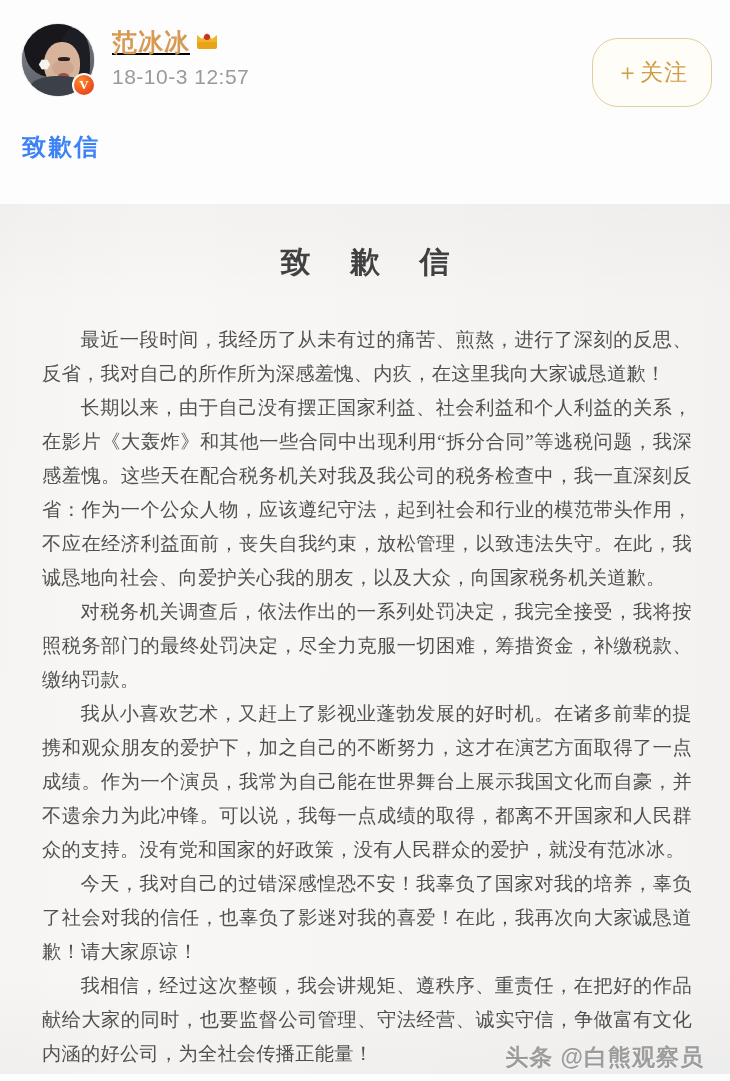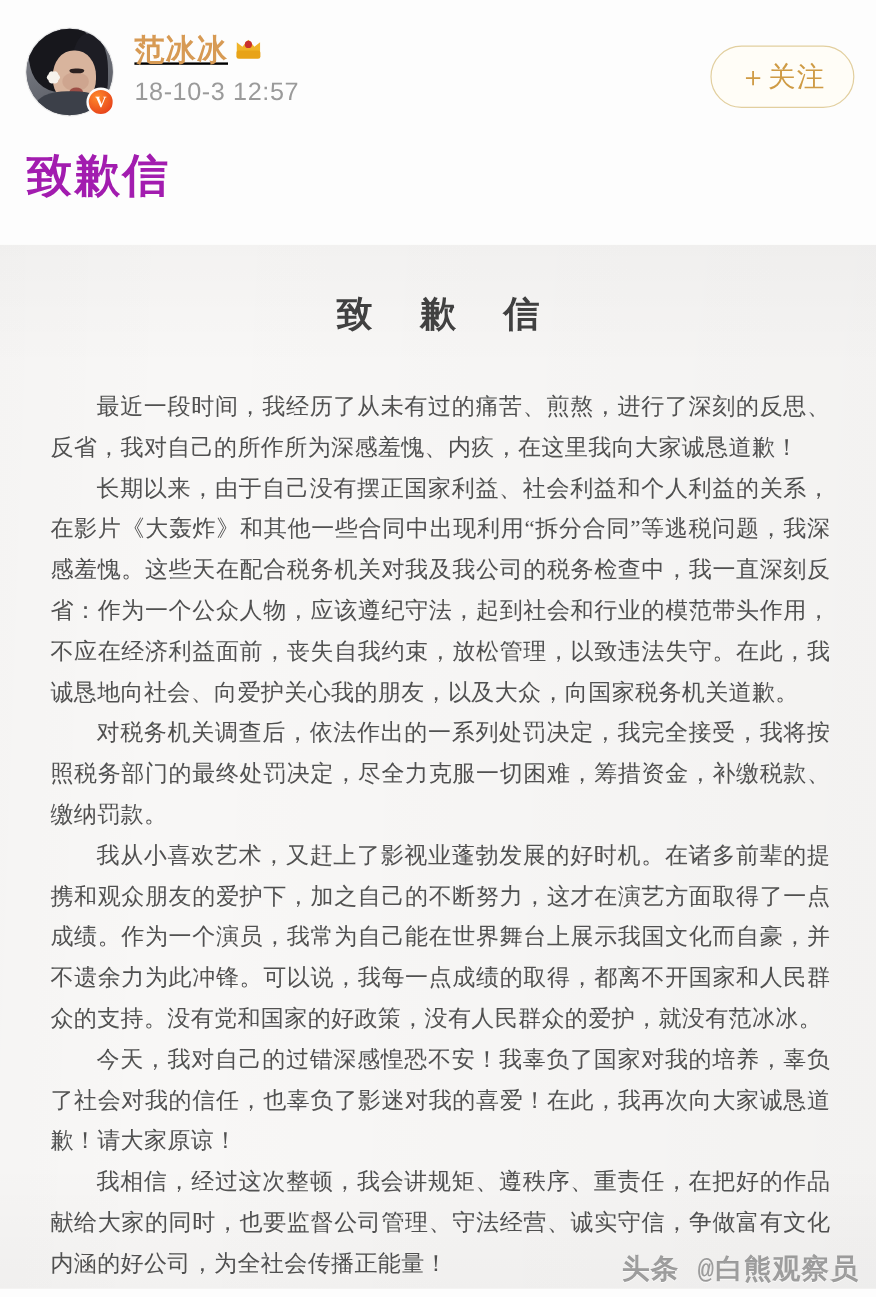--- a/index.html
+++ b/index.html
@@ -104,41 +104,41 @@
     font-size: 21px;
     color: #9a9a9a;
     margin-top: 7px;
     letter-spacing: .5px;
   }
 
   .follow-btn {
     flex: 0 0 auto;
     margin-top: 16px;
     min-width: 120px;
-    height: 52px;
+    height: 69px;
     padding: 0 20px;
     border: 1.5px solid #e2cf9f;
     border-radius: 26px;
     background: #fffdf7;
     color: #cf9b45;
     font-size: 23px;
     display: flex;
     align-items: center;
     justify-content: center;
     gap: 2px;
     cursor: pointer;
     letter-spacing: 1px;
   }
 
   
   .post-title {
     padding: 6px 0 0 22px;
-    font-size: 38px;
-    font-weight: bold;
-    color: #a21caf;
+    font-size: 24px;
+    font-weight: bold;
+    color: #3b82f6;
     letter-spacing: 2px;
     line-height: 46px;
   }
 
   
   .letter-image {
     position: relative;
     margin-top: 34px;
     width: 730px;
     height: 870px;
@@ -176,28 +176,28 @@
     inset: 0;
     pointer-events: none;
     background:
       linear-gradient(92deg, rgba(0,0,0,.012) 0%, rgba(0,0,0,0) 20%, rgba(0,0,0,.018) 100%),
       linear-gradient(180deg, rgba(0,0,0,.02) 0%, rgba(0,0,0,0) 12%, rgba(0,0,0,0) 88%, rgba(0,0,0,.025) 100%);
   }
 
   
   .watermark {
     position: absolute;
-    right: 14px;
+    right: 26px;
     bottom: 8px;
     font-size: 23px;
     font-weight: bold;
     color: rgba(90, 90, 90, 0.58);
     letter-spacing: 1px;
     text-shadow: 0 1px 0 rgba(255,255,255,.65);
-    font-family: Liberation Mono, monospace;
+    font-family: Liberation Sans, sans-serif;
   }
 </style>
 </head>
 <body>
 
 <div class="screen">
 
   <div class="post-header">
 
     <div class="avatar-wrap">

